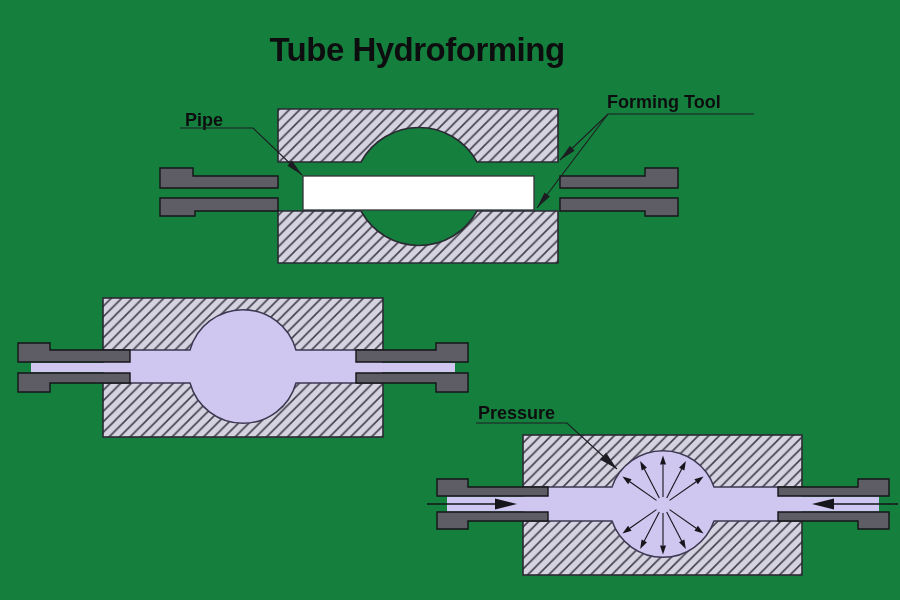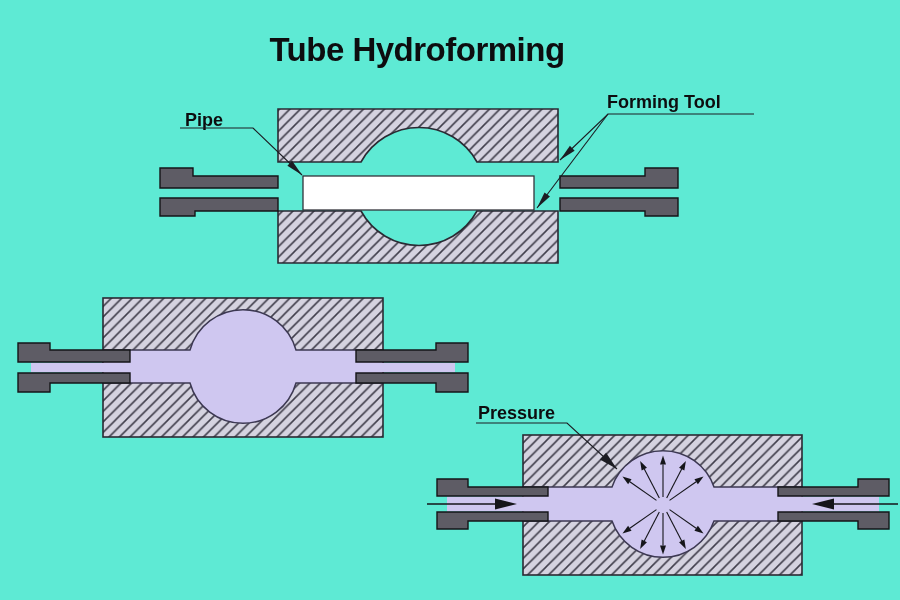--- a/index.html
+++ b/index.html
@@ -1,16 +1,16 @@
 <!DOCTYPE html>
 <html><head>
 <meta charset="utf-8">
 <style>
   html,body{margin:0;padding:0;background:#ffffff;}
-  .page{position:relative;width:900px;height:600px;background:#5eead4;overflow:hidden;}
+  .page{position:relative;width:900px;height:600px;background:#15803d;overflow:hidden;}
   svg{display:block;}
   .blk{fill:url(#hatch);stroke:#2a2a33;stroke-width:1.6;}
   .punch{fill:#5e5c65;stroke:#141418;stroke-width:1.4;}
   .tube{fill:#cfc7f0;stroke:#3c3852;stroke-width:1.5;}
   .strip{fill:#cfc7f0;stroke:none;}
   .pipe{fill:#ffffff;stroke:#33333b;stroke-width:1.3;}
   .lead{fill:none;stroke:#1c1c22;stroke-width:1.1;}
   .ahead{fill:#1c1c22;stroke:none;}
   .flowline{fill:none;stroke:#15151a;stroke-width:1.3;}
   .radline{fill:none;stroke:#15151a;stroke-width:1.1;}

